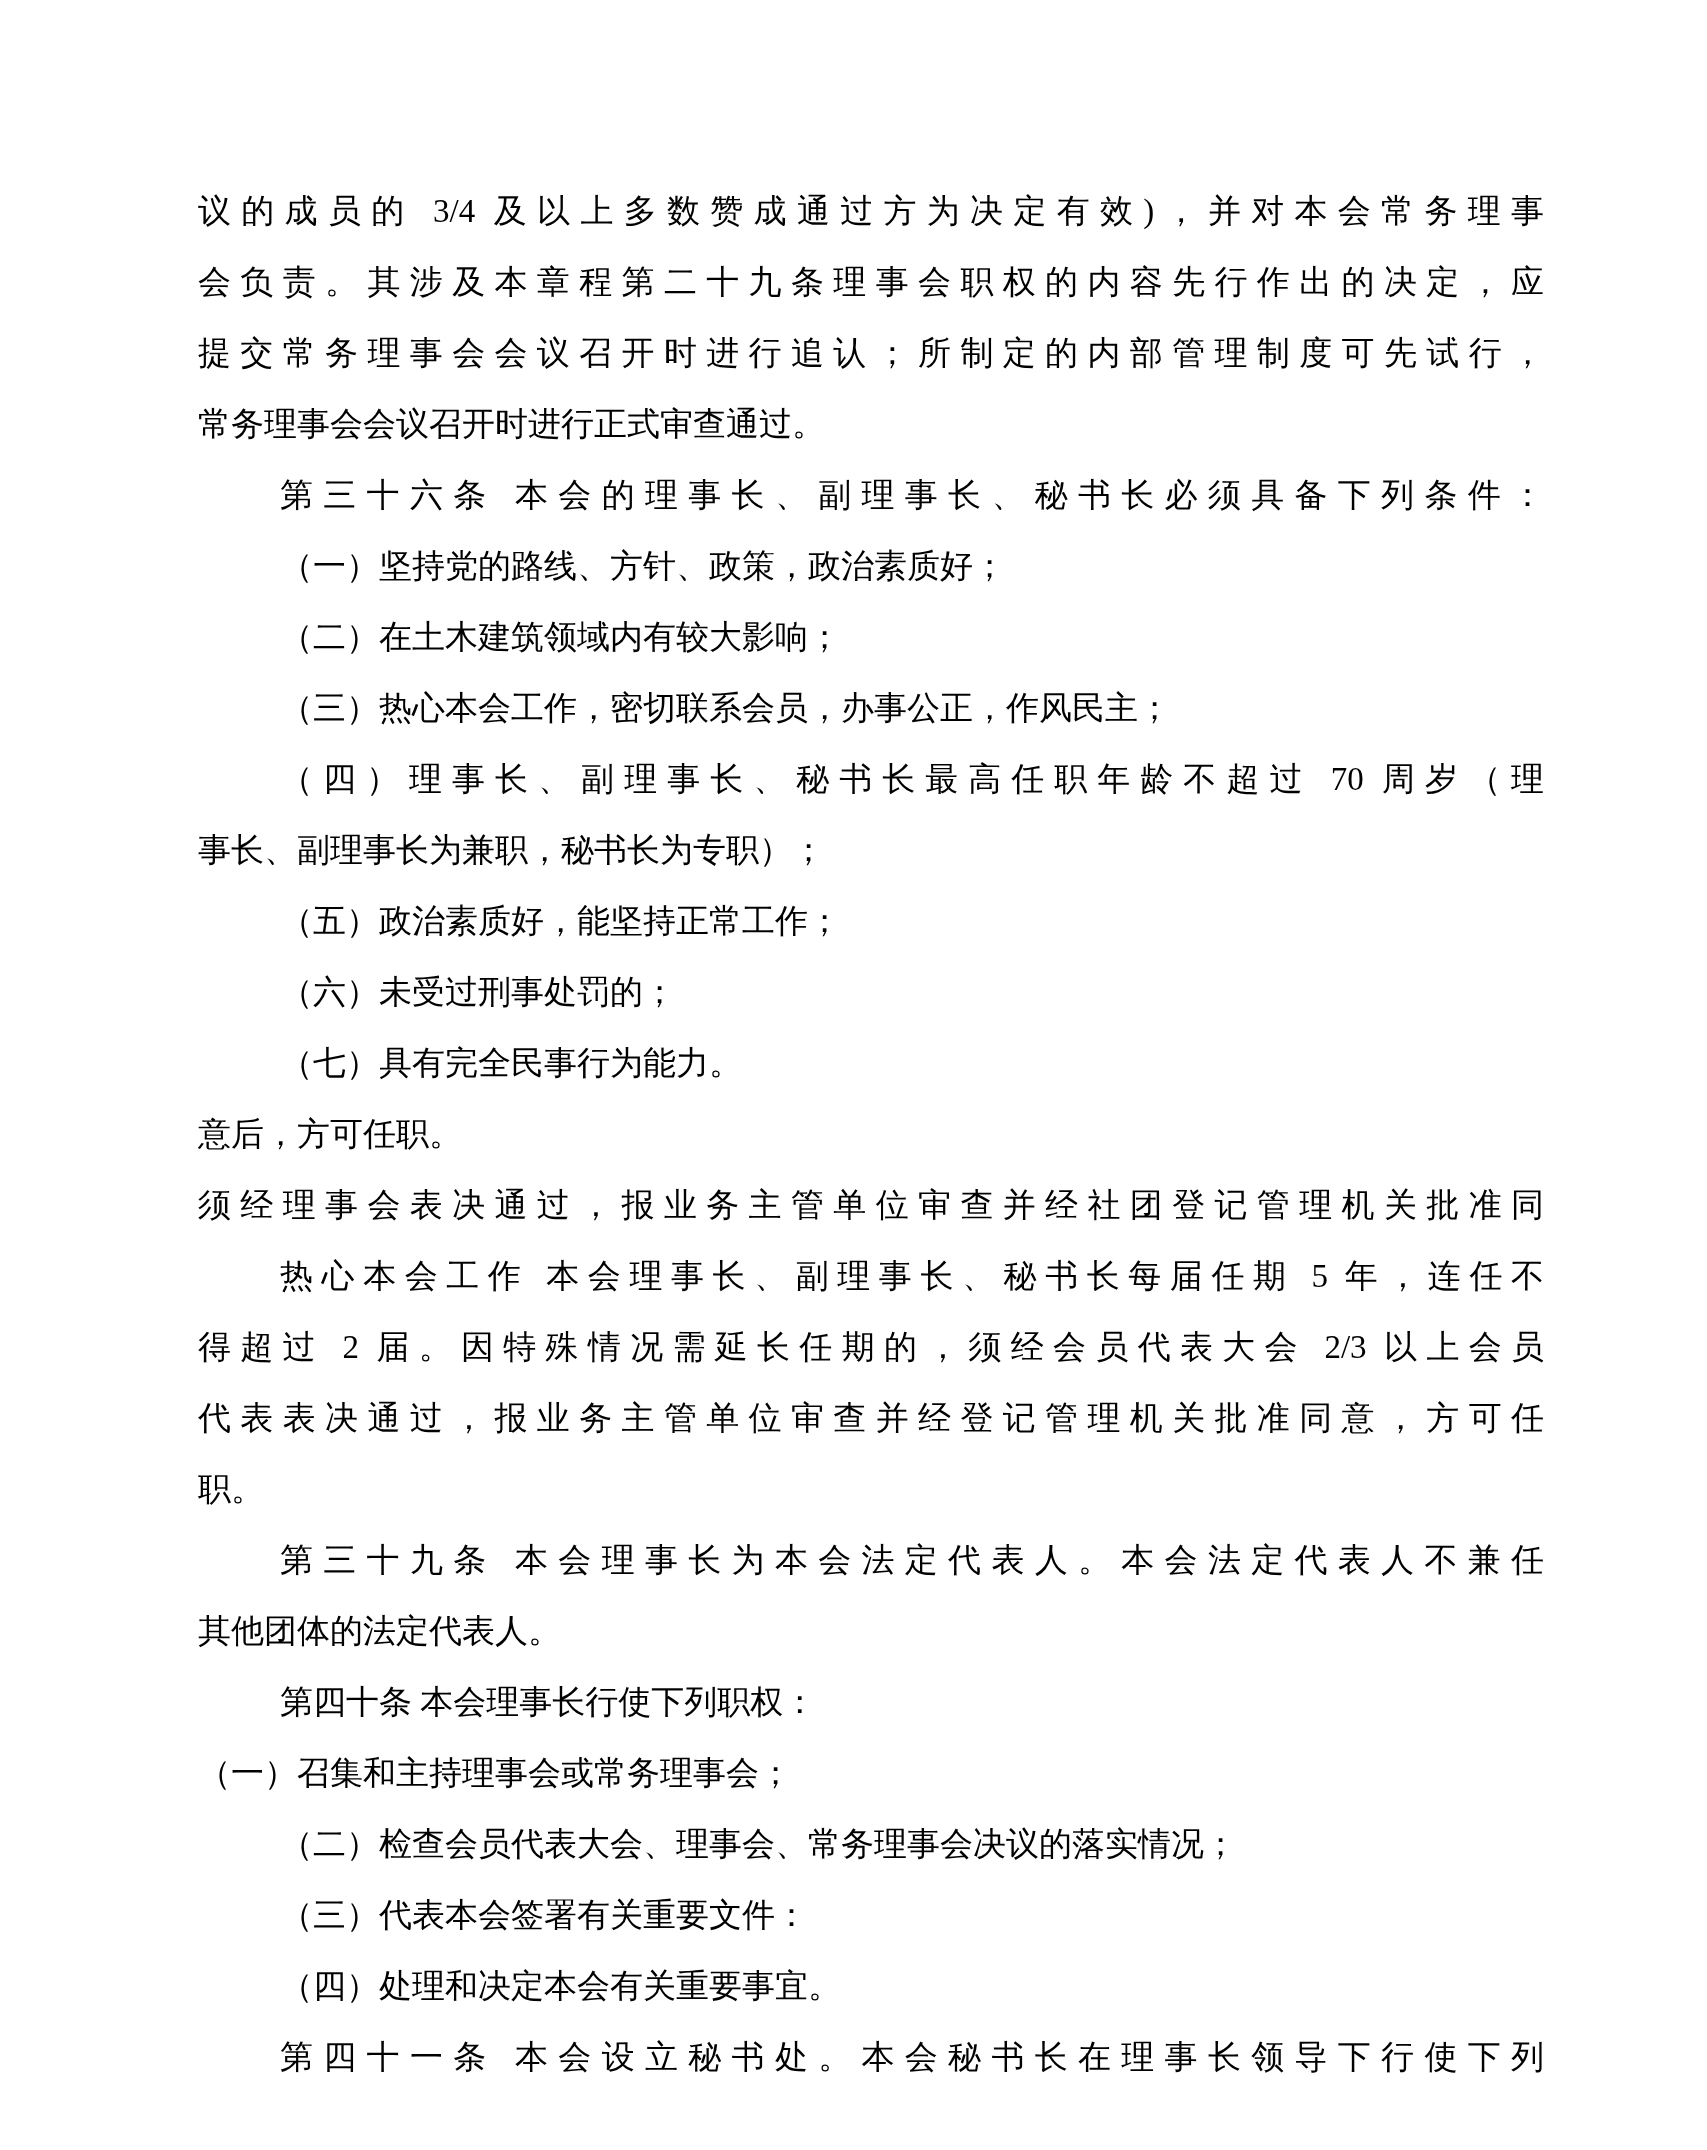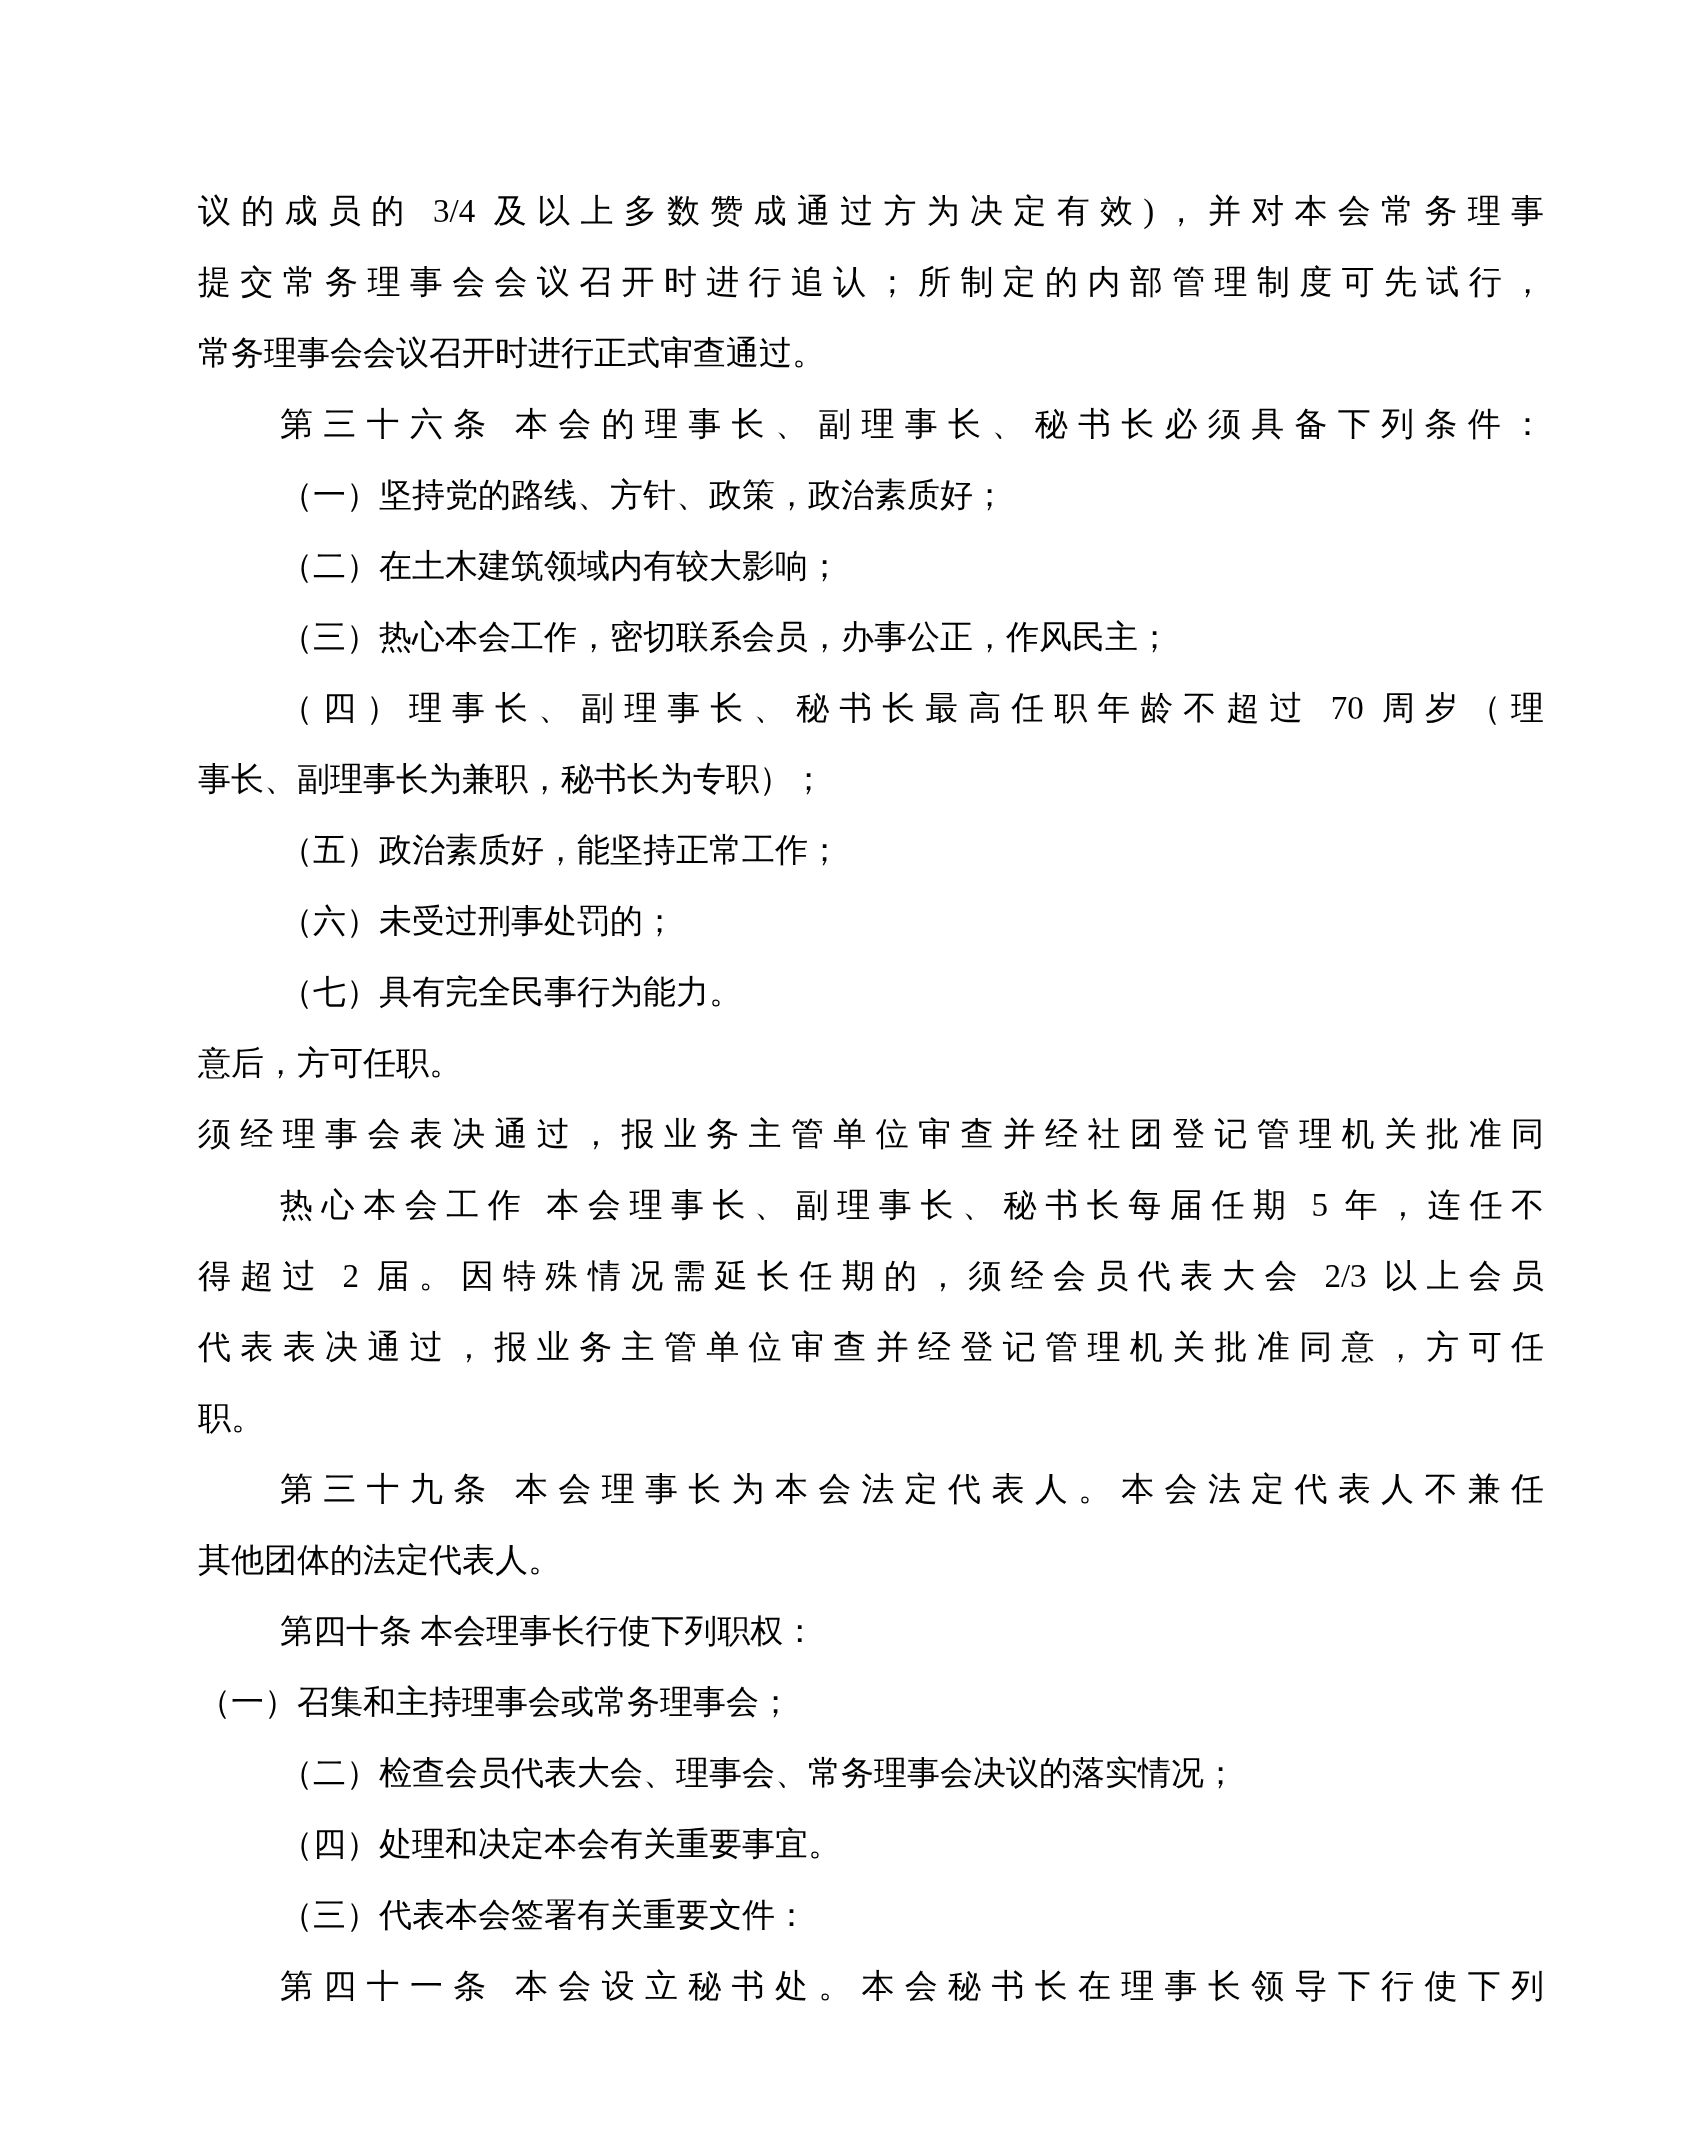--- a/index.html
+++ b/index.html
@@ -42,20 +42,21 @@
   .seg.bold {
     font-weight: 400;
   }
 </style>
 </head>
 <body>
 
 <div class="page">
   <div class="text-block">
       <div class="line fill"><span class="seg">议的成员的 3/4 及以上多数赞成通过方为决定有效)，并对本会常务理事</span></div>
+      <div class="line fill"><span class="seg">会负责。其涉及本章程第二十九条理事会职权的内容先行作出的决定，应</span></div>
       <div class="line fill"><span class="seg">提交常务理事会会议召开时进行追认；所制定的内部管理制度可先试行，</span></div>
       <div class="line"><span class="seg">常务理事会会议召开时进行正式审查通过。</span></div>
       <div class="line indent fill"><span class="seg bold">第三十六条</span><span class="seg"> 本会的理事长、副理事长、秘书长必须具备下列条件：</span></div>
       <div class="line indent"><span class="seg">（一）坚持党的路线、方针、政策，政治素质好；</span></div>
       <div class="line indent"><span class="seg">（二）在土木建筑领域内有较大影响；</span></div>
       <div class="line indent"><span class="seg">（三）热心本会工作，密切联系会员，办事公正，作风民主；</span></div>
       <div class="line indent fill"><span class="seg">（四）理事长、副理事长、秘书长最高任职年龄不超过 70 周岁（理</span></div>
       <div class="line"><span class="seg">事长、副理事长为兼职，秘书长为专职）；</span></div>
       <div class="line indent"><span class="seg">（五）政治素质好，能坚持正常工作；</span></div>
       <div class="line indent"><span class="seg">（六）未受过刑事处罚的；</span></div>
@@ -64,19 +65,19 @@
       <div class="line fill"><span class="seg">须经理事会表决通过，报业务主管单位审查并经社团登记管理机关批准同</span></div>
       <div class="line indent fill"><span class="seg bold">热心本会工作</span><span class="seg"> 本会理事长、副理事长、秘书长每届任期 5 年，连任不</span></div>
       <div class="line fill"><span class="seg">得超过 2 届。因特殊情况需延长任期的，须经会员代表大会 2/3 以上会员</span></div>
       <div class="line fill"><span class="seg">代表表决通过，报业务主管单位审查并经登记管理机关批准同意，方可任</span></div>
       <div class="line"><span class="seg">职。</span></div>
       <div class="line indent fill"><span class="seg bold">第三十九条</span><span class="seg"> 本会理事长为本会法定代表人。本会法定代表人不兼任</span></div>
       <div class="line"><span class="seg">其他团体的法定代表人。</span></div>
       <div class="line indent"><span class="seg bold">第四十条</span><span class="seg"> 本会理事长行使下列职权：</span></div>
       <div class="line"><span class="seg">（一）召集和主持理事会或常务理事会；</span></div>
       <div class="line indent"><span class="seg">（二）检查会员代表大会、理事会、常务理事会决议的落实情况；</span></div>
+      <div class="line indent"><span class="seg">（三）代表本会签署有关重要文件：</span></div>
       <div class="line indent"><span class="seg">（四）处理和决定本会有关重要事宜。</span></div>
-      <div class="line indent"><span class="seg">（三）代表本会签署有关重要文件：</span></div>
       <div class="line indent fill"><span class="seg bold">第四十一条</span><span class="seg"> 本会设立秘书处。本会秘书长在理事长领导下行使下列</span></div>
     </div>
 
 </div>
 
 
 </body></html>

